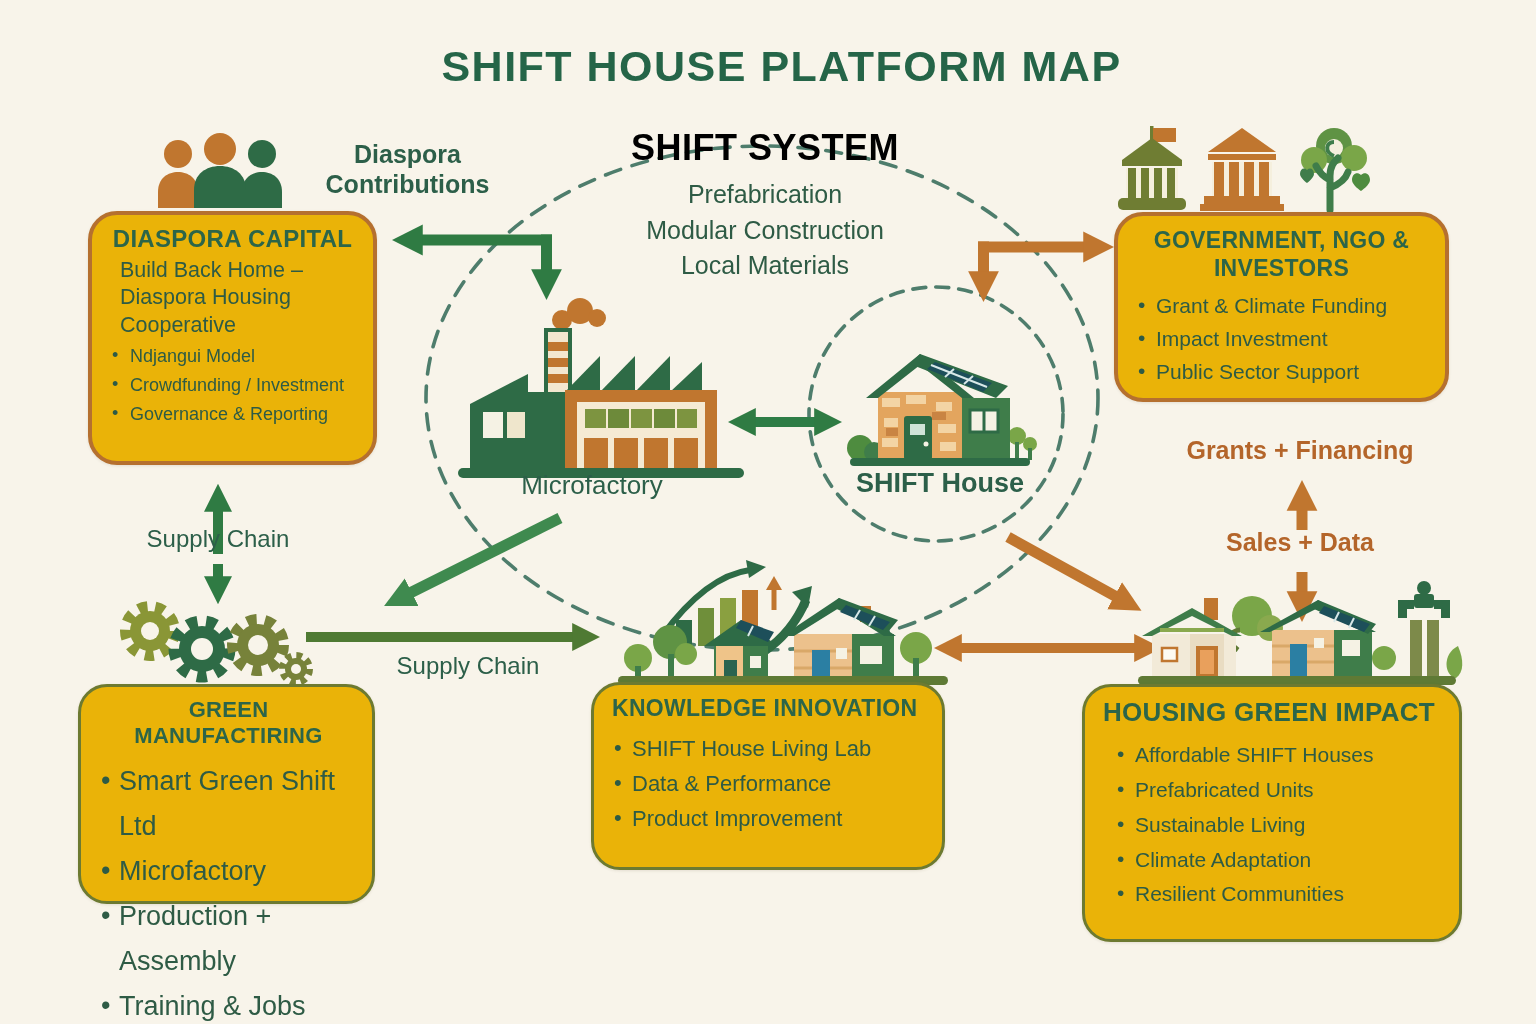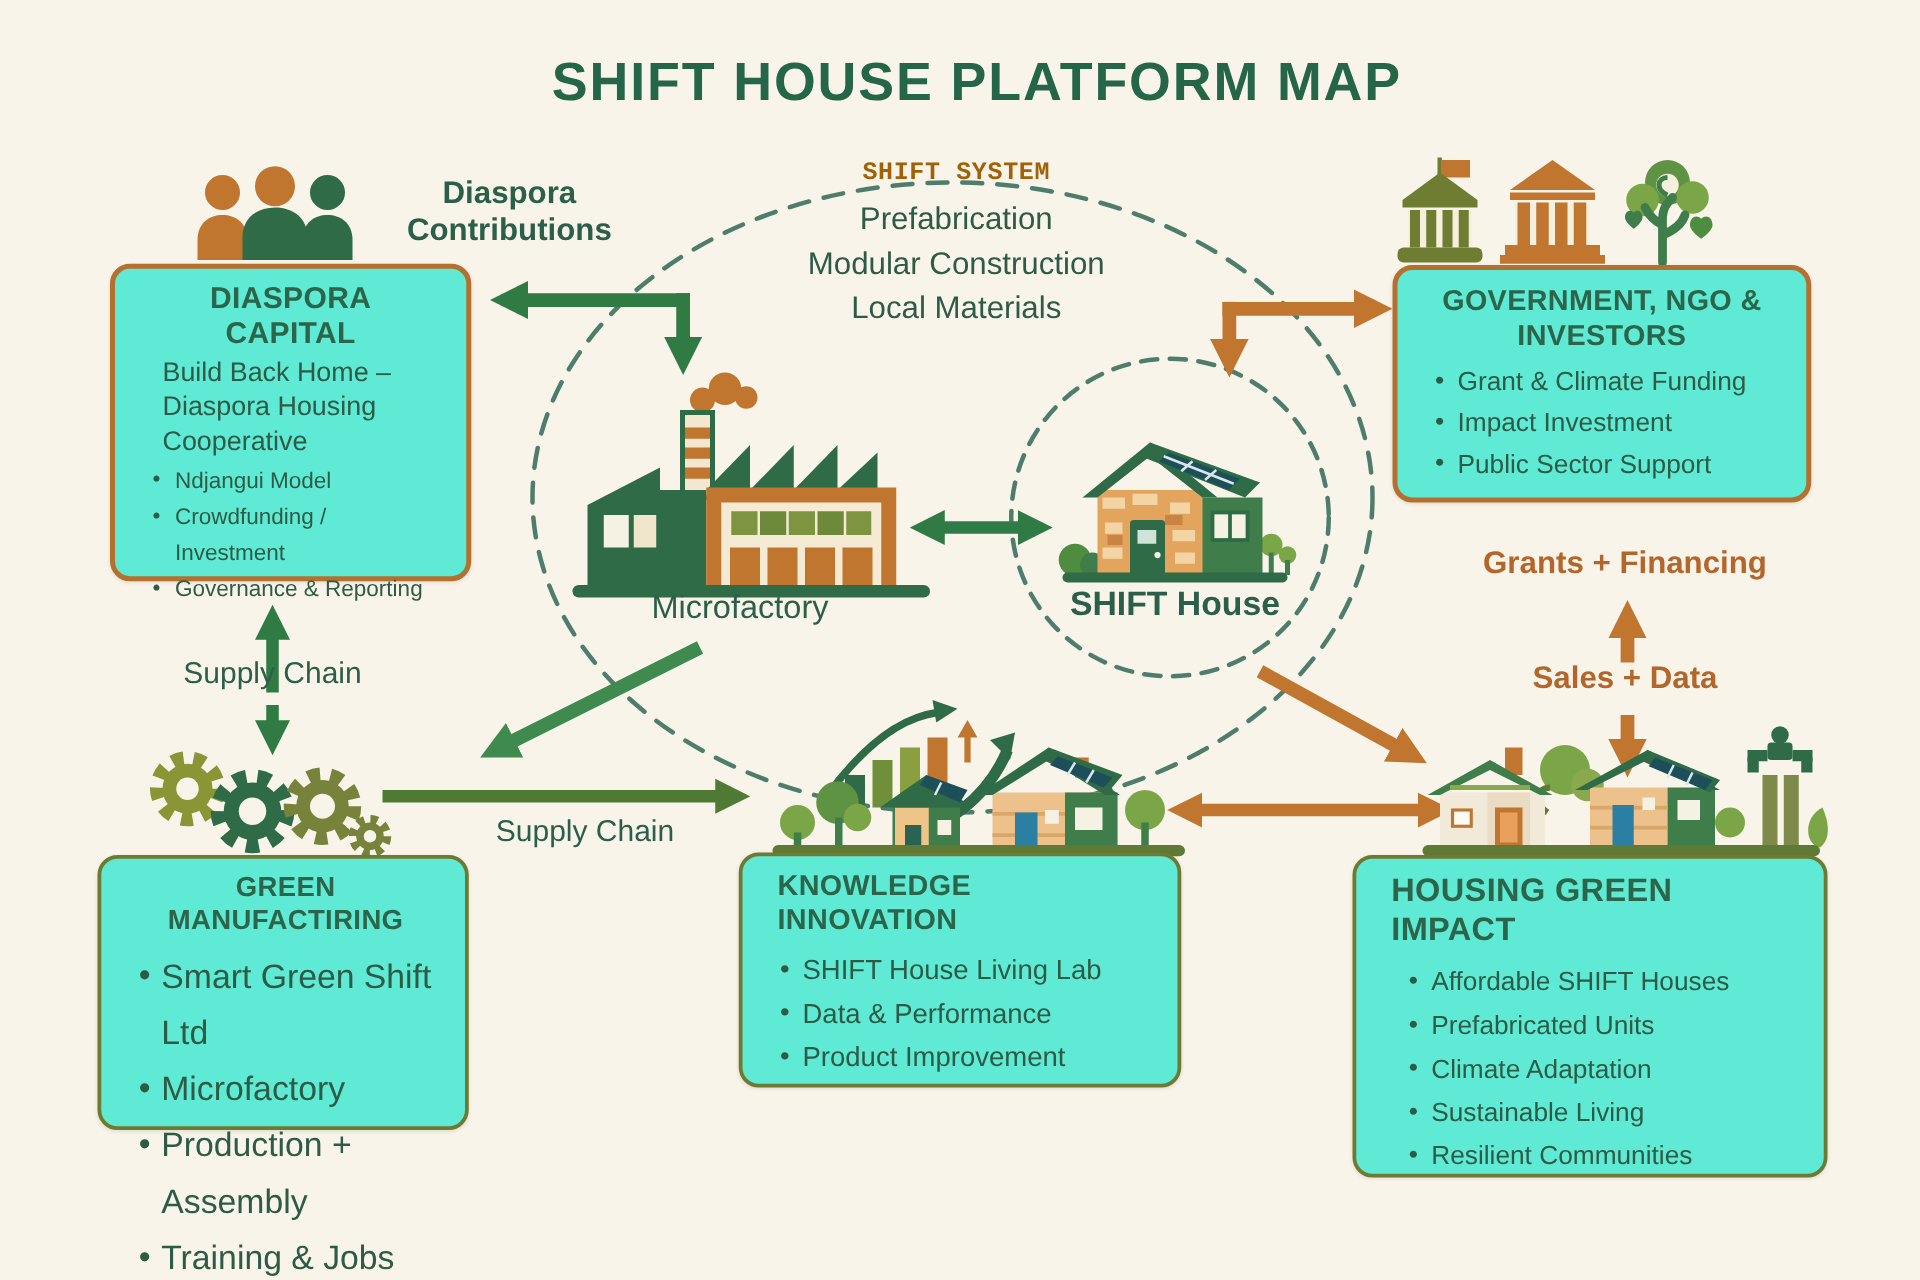--- a/index.html
+++ b/index.html
@@ -8,32 +8,32 @@
   .abs{position:absolute;}
   svg{display:block;}
   
   .main-title{left:0;right:0;top:42px;text-align:center;font-size:43px;font-weight:bold;
     color:#256548;letter-spacing:1.5px;margin-left:27px;}
   
   .lbl{color:#2c5f49;text-align:center;}
   .lbl-bold{font-weight:bold;}
   .lbl-orange{color:#b4652a;text-align:center;font-weight:600;}
   
-  .box{position:absolute;box-sizing:border-box;border-radius:16px;background:#5eead4;
-       padding:10px 24px;box-shadow:0 1px 3px rgba(90,70,40,.12);}
+  .box{position:absolute;box-sizing:border-box;border-radius:29px;background:#eab308;
+       padding:10px 14px;box-shadow:0 1px 3px rgba(90,70,40,.12);}
   .border-orange{border:4px solid #b5702f;}
   .border-olive{border:3.5px solid #6d7a31;}
   .box-title{font-weight:bold;color:#2c6549;text-align:center;letter-spacing:.3px;}
   .box ul{list-style:none;margin:6px 0 0 0;padding:0;color:#2e5b45;}
   .box li{position:relative;padding-left:24px;}
   .box li::before{content:"\2022";position:absolute;left:6px;top:-1px;}
   
   .diaspora-sub{color:#2e5b45;margin:4px 0 2px 14px;}
   
-  .system-title{font-size:20px;font-weight:bold;color:#a16207;letter-spacing:.5px;margin-bottom:8px;font-family:Liberation Mono, monospace;}
+  .system-title{font-size:36px;font-weight:bold;color:#000000;letter-spacing:.5px;margin-bottom:8px;}
   .system-line{font-size:25px;color:#2e5b45;line-height:1.42;}
 </style>
 </head>
 <body>
 
 <div class="canvas">
 
   <svg class="abs" style="left:0;top:0;" width="1536" height="1024" viewBox="0 0 1536 1024">
     <defs>
       <marker id="mg" viewBox="0 0 10 10" refX="3.5" refY="5" markerWidth="2.8" markerHeight="3.4" orient="auto-start-reverse">
@@ -369,19 +369,19 @@
       <path d="M330 106 C318 104 316 82 332 74 C338 88 338 100 330 106 Z" fill="#7aa648"></path>
     </g>
     <rect x="12" y="104" width="318" height="9" rx="4.5" fill="#5f7a35"></rect>
   </svg>
 
   <div class="box border-olive abs" style="left:1082px;top:684px;width:380px;height:258px;">
     <div class="box-title" style="font-size:26px;text-align:left;padding-left:4px;">HOUSING GREEN IMPACT</div>
     <ul style="font-size:21px;line-height:1.66;margin-top:10px;padding-left:12px;">
       <li>Affordable SHIFT Houses</li>
       <li>Prefabricated Units</li>
+      <li>Sustainable Living</li>
       <li>Climate Adaptation</li>
-      <li>Sustainable Living</li>
       <li>Resilient Communities</li>
     </ul>
   </div>
 
 </div>
 
 </body></html>

